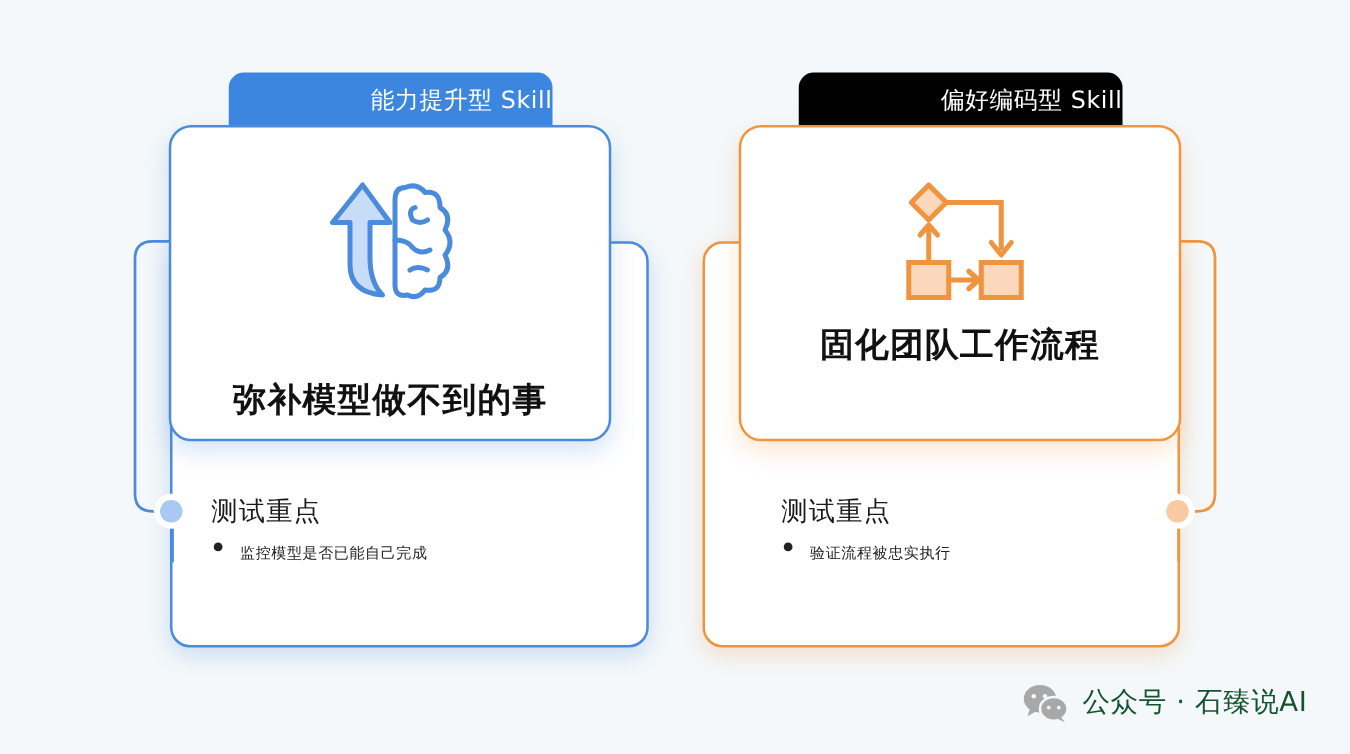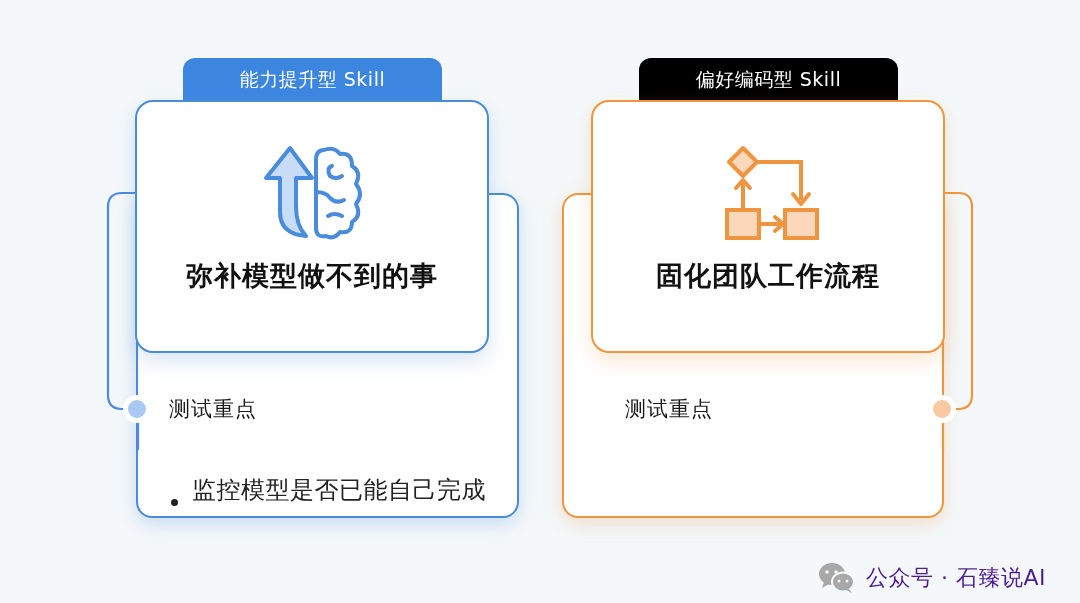--- a/index.html
+++ b/index.html
@@ -12,21 +12,21 @@
     .panel { position: absolute; top: 0; left: 0; width: 1080px; height: 603px; pointer-events: none; }
     .panel > * { pointer-events: auto; }
 
     
     .tab {
       position: absolute;
       height: 44px;
       border-radius: 12px 12px 0 0;
       color: #ffffff;
       font-size: 19px;
-      display: flex; align-items: center; justify-content: center;
+      display: flex; align-items: center; justify-content: flex-end;
       letter-spacing: 0.5px;
     }
     
     .back-card {
       position: absolute;
       background: #ffffff;
       border-width: 2px; border-style: solid;
       border-radius: 16px;
     }
     
@@ -47,67 +47,66 @@
     .dot {
       position: absolute; width: 18px; height: 18px; border-radius: 50%;
     }
     .focus-title {
       position: absolute;
       font-size: 21px; font-weight: normal; color: #1a1a1a;
       letter-spacing: 1px;
     }
     .focus-item {
       position: absolute;
-      font-size: 24px; color: #222222;
-      display: flex; align-items: flex-end;
+      font-size: 12px; color: #222222;
+      display: flex; align-items: flex-start;
       letter-spacing: 0.5px;
-      margin-top: 40px;
     }
     .focus-item .bullet {
       display: inline-block; width: 7px; height: 7px; border-radius: 50%;
       background: #222222; margin-right: 14px;
     }
 
     
     .blue .tab { background: #3d86e0; }
     .blue .back-card { border-color: #4a8bdc; box-shadow: 0 6px 18px rgba(74,139,220,0.25); }
     .blue .front-card { border-color: #4a8bdc; box-shadow: 0 8px 20px rgba(74,139,220,0.22); }
     .blue .dot { background: #a9c8f3; box-shadow: 0 0 0 5px #ffffff; }
 
     
     .orange .tab { background: #000000; }
     .orange .back-card { border-color: #f0953f; box-shadow: 0 6px 18px rgba(240,149,63,0.25); }
     .orange .front-card { border-color: #f0953f; box-shadow: 0 8px 20px rgba(240,149,63,0.22); }
     .orange .dot { background: #f9c9a2; box-shadow: 0 0 0 5px #ffffff; }
 
     .watermark {
-      position: absolute; right: 34px; top: 562px;
-      display: flex; align-items: center;
-      color: #4c1d95; font-size: 22px; letter-spacing: 0.5px;
+      position: absolute; right: 34px; top: 547px;
+      display: flex; align-items: flex-start;
+      color: #14532d; font-size: 22px; letter-spacing: 0.5px;
     }
     .watermark .wechat-icon { width: 38px; height: 32px; margin-right: 10px; }
   </style>
 </head>
 <body>
 
 <div class="panel blue">
 
   <div class="back-card" style="left:136px; top:193px; width:383px; height:325px;"></div>
 
   <svg class="connector" style="left:100px; top:190px;" width="50" height="260" viewBox="0 0 50 260">
     <path d="M38 3 H22 Q8 3 8 17 V205 Q8 219 22 219 H34" fill="none" stroke="#4a8bdc" stroke-width="2.2"></path>
     <path d="M38 232 V260" fill="none" stroke="#4a8bdc" stroke-width="2.2"></path>
   </svg>
   <div class="dot" style="left:128px; top:400px;"></div>
 
   <div class="tab" style="left:183px; top:58px; width:259px;">
     <span>能力提升型 Skill</span>
   </div>
 
-  <div class="front-card" style="left:135px; top:100px; width:354px; height:253px;">
+  <div class="front-card" style="left:135px; top:100px; width:354px; height:253px;gap:44px;">
     <div class="icon-wrap">
       <svg width="120" height="100" viewBox="0 0 120 100">
 
         <path d="M38 6 L14 36 H28 V70 Q28 92 54 94 Q44 84 44 64 V36 H60 Z" fill="#c7dcf7" stroke="#4a8bdc" stroke-width="4" stroke-linejoin="round"></path>
 
         <path d="M72 8 Q64 8 64 18 V86 Q64 96 74 94 Q82 98 88 90 Q100 92 100 80 Q110 74 104 62 Q112 52 104 42 Q110 30 100 24 Q100 10 88 12 Q82 4 72 8 Z" fill="#ffffff" stroke="#4a8bdc" stroke-width="4" stroke-linejoin="round"></path>
         <path d="M80 24 Q74 26 78 34 Q84 38 90 34" fill="none" stroke="#4a8bdc" stroke-width="4" stroke-linecap="round"></path>
         <path d="M64 50 Q74 50 78 56 Q84 62 92 58" fill="none" stroke="#4a8bdc" stroke-width="4" stroke-linecap="round"></path>
         <path d="M76 74 Q82 70 90 74" fill="none" stroke="#4a8bdc" stroke-width="4" stroke-linecap="round"></path>
       </svg>
@@ -152,20 +151,24 @@
         <rect x="72" y="68" width="32" height="28" fill="#fbd7bb" stroke="#f0953f" stroke-width="4"></rect>
 
         <path d="M46 82 H68" fill="none" stroke="#f0953f" stroke-width="4"></path>
         <path d="M62 75 L70 82 L62 89" fill="none" stroke="#f0953f" stroke-width="4" stroke-linecap="round" stroke-linejoin="round"></path>
       </svg>
     </div>
     <div class="title">固化团队工作流程</div>
   </div>
 
   <div class="focus-title" style="left:625px; top:395px;">测试重点</div>
+  <div class="focus-item" style="left:627px; top:434px;">
+    <span class="bullet"></span>
+    <span>验证流程被忠实执行</span>
+  </div>
 </div>
 
 <div class="watermark">
   <svg class="wechat-icon" viewBox="0 0 38 32">
     <ellipse cx="14" cy="12" rx="13" ry="11" fill="#a8a8a8"></ellipse>
     <path d="M6 20 L4 26 L11 22 Z" fill="#a8a8a8"></path>
     <ellipse cx="25" cy="20" rx="11" ry="9.5" fill="#a8a8a8" stroke="#f4f8fa" stroke-width="2"></ellipse>
     <path d="M31 27 L34 31 L28 28 Z" fill="#a8a8a8"></path>
     <circle cx="9" cy="10" r="1.8" fill="#f4f8fa"></circle>
     <circle cx="18" cy="10" r="1.8" fill="#f4f8fa"></circle>

